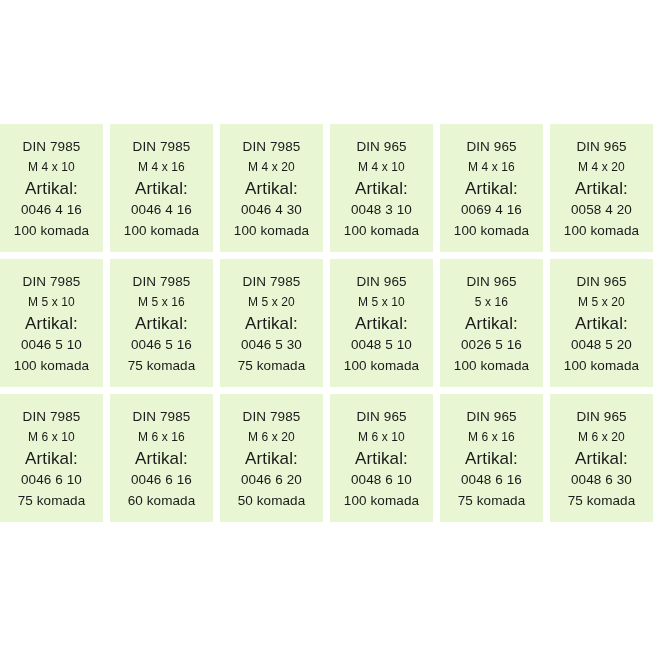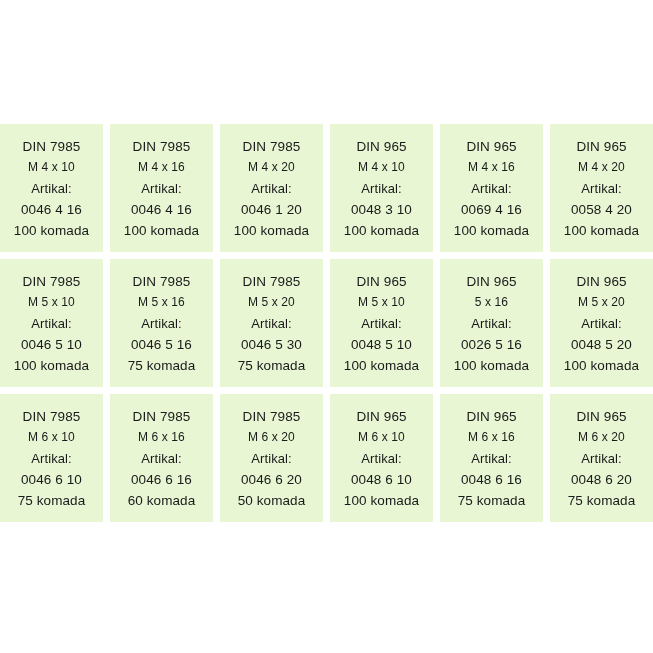--- a/index.html
+++ b/index.html
@@ -54,21 +54,21 @@
     display: block;
     color: #1a1a1a;
     font-size: 13.5px;
     line-height: 21px;
     letter-spacing: 0.1px;
     white-space: nowrap;
   }
 
   .line-standard { font-size: 13.5px; }
   .line-size     { font-size: 12px; }
-  .line-artikal  { font-size: 13px; }
+  .line-artikal  { font-size: 17px; }
   .line-code     { font-size: 13.5px; }
   .line-qty      { font-size: 13.5px; text-align: center; }
 </style>
 </head>
 <body>
 
 <div id="label-sheet">
   <div id="label-grid">
       <div class="label-cell">
         <span class="label-line line-standard">DIN 7985</span>
@@ -81,21 +81,21 @@
         <span class="label-line line-standard">DIN 7985</span>
         <span class="label-line line-size">M 4 x 16</span>
         <span class="label-line line-artikal">Artikal:</span>
         <span class="label-line line-code">0046 4 16</span>
         <span class="label-line line-qty">100 komada</span>
       </div>
       <div class="label-cell">
         <span class="label-line line-standard">DIN 7985</span>
         <span class="label-line line-size">M 4 x 20</span>
         <span class="label-line line-artikal">Artikal:</span>
-        <span class="label-line line-code">0046 1 20</span>
+        <span class="label-line line-code">0046 4 30</span>
         <span class="label-line line-qty">100 komada</span>
       </div>
       <div class="label-cell">
         <span class="label-line line-standard">DIN 965</span>
         <span class="label-line line-size">M 4 x 10</span>
         <span class="label-line line-artikal">Artikal:</span>
         <span class="label-line line-code">0048 3 10</span>
         <span class="label-line line-qty">100 komada</span>
       </div>
       <div class="label-cell">
@@ -186,17 +186,17 @@
         <span class="label-line line-standard">DIN 965</span>
         <span class="label-line line-size">M 6 x 16</span>
         <span class="label-line line-artikal">Artikal:</span>
         <span class="label-line line-code">0048 6 16</span>
         <span class="label-line line-qty">75 komada</span>
       </div>
       <div class="label-cell">
         <span class="label-line line-standard">DIN 965</span>
         <span class="label-line line-size">M 6 x 20</span>
         <span class="label-line line-artikal">Artikal:</span>
-        <span class="label-line line-code">0048 6 20</span>
+        <span class="label-line line-code">0048 6 30</span>
         <span class="label-line line-qty">75 komada</span>
       </div>
     </div>
 </div>
 
 </body></html>

